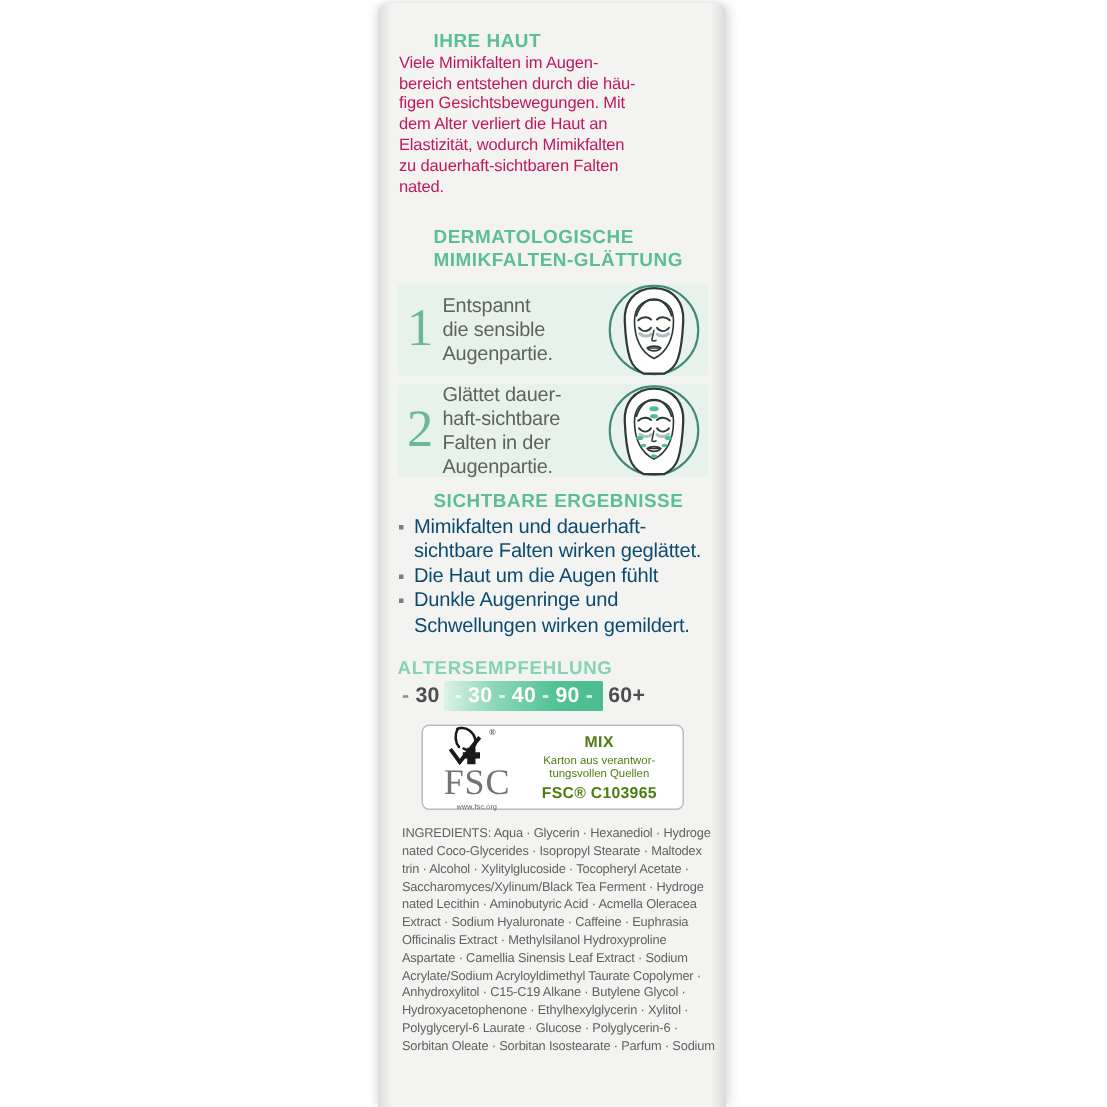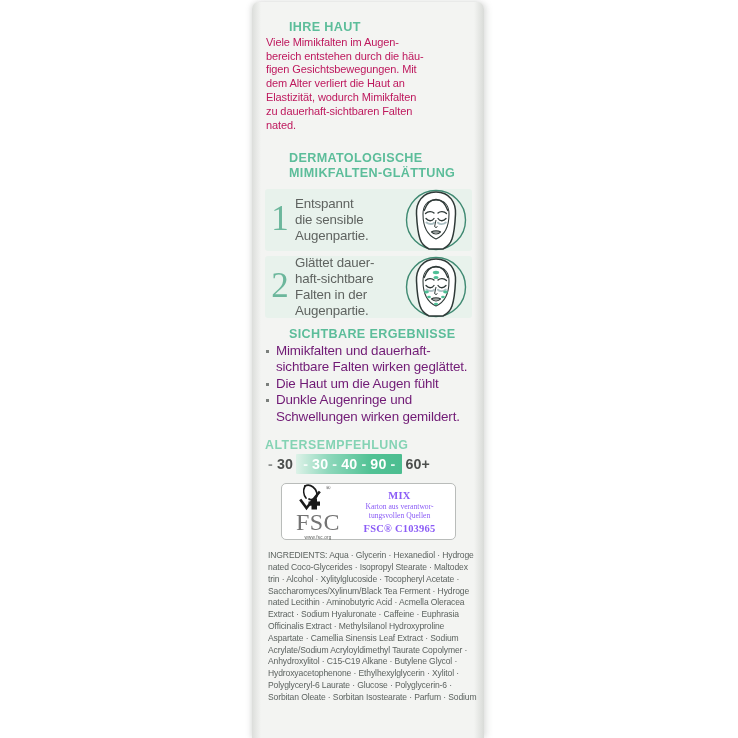--- a/index.html
+++ b/index.html
@@ -121,21 +121,21 @@
 
   
   .sec-results { margin-top: 9px; }
   .results-list {
     list-style: none;
     margin: 1px 0 0 0;
     padding: 0;
   }
   .results-list li {
     position: relative;
-    color: #701a75;
+    color: #0c4a6e;
     font-size: 13.4px;
     line-height: 1.225;
     padding-left: 11px;
     margin-bottom: 0px;
     letter-spacing: -0.15px;
   }
   .results-list li::before {
     content: "";
     position: absolute;
     left: 1px;
@@ -207,23 +207,22 @@
   }
   .fsc-url {
     font-size: 4.6px;
     color: #5a5d5b;
     letter-spacing: 0.2px;
     margin-top: 1px;
   }
   .fsc-text {
     flex: 1 1 auto;
     text-align: center;
-    color: #8b5cf6;
+    color: #4d7c0f;
     padding-right: 5px;
-    font-family: Liberation Serif, serif;
   }
   .fsc-mix { font-size: 10.5px; font-weight: bold; letter-spacing: 0.3px; }
   .fsc-desc { font-size: 7.6px; line-height: 1.25; margin-top: 1px; }
   .fsc-desc span { display: block; }
   .fsc-code { font-size: 10.5px; font-weight: bold; margin-top: 2px; letter-spacing: 0.2px; }
 
   
   .ingredients {
     margin-top: 10px;
     padding: 0 2px 0 3px;

